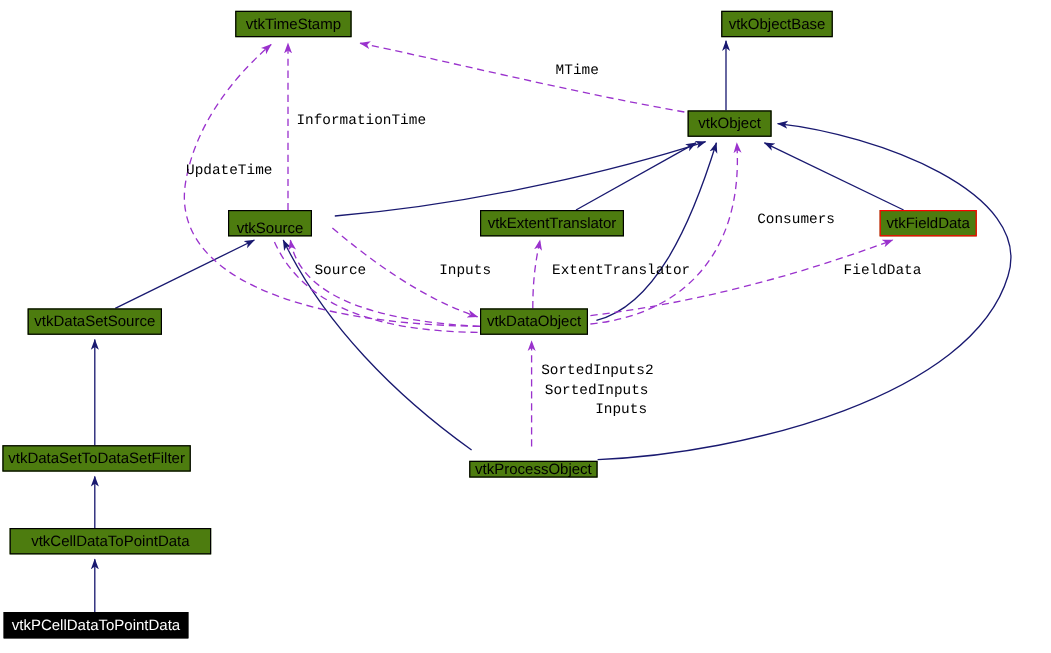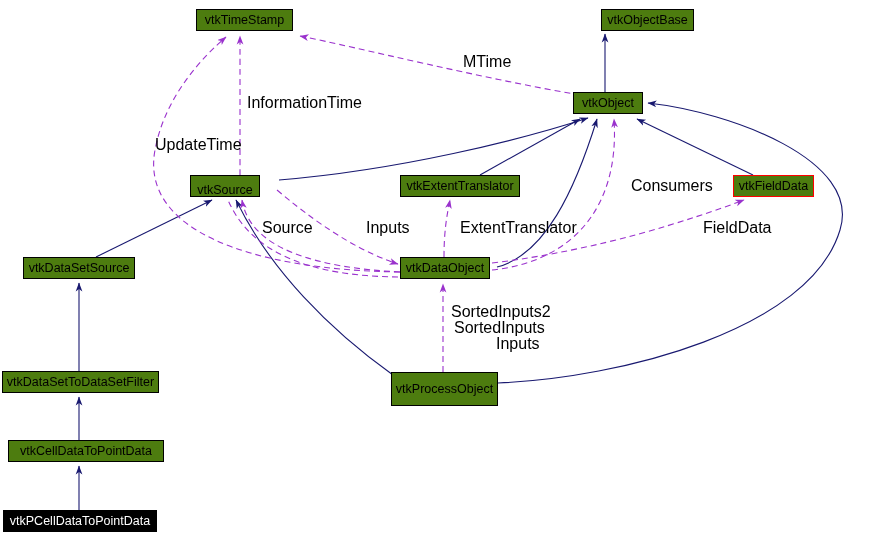--- a/index.html
+++ b/index.html
@@ -39,24 +39,25 @@
   .node.highlight {
     background: #000000;
     color: #ffffff;
     border-color: #000000;
   }
   .node.redborder {
     border: 1px solid #ff0000;
   }
   .edge-label {
     position: absolute;
-    font-size: 16px;
+    font-size: 12px;
     color: #000000;
     white-space: nowrap;
     line-height: 1.15;
+    font-family: Liberation Mono, monospace;
   }
 </style>
 </head>
 <body>
 
 <div id="diagram-root">
 
   <svg id="edges" viewBox="0 0 876 544">
     <defs>
       <marker id="arrowNavy" markerWidth="10" markerHeight="10" refX="8.5" refY="3.6" orient="auto" markerUnits="userSpaceOnUse">
@@ -143,25 +144,25 @@
   </div>
 
   <div class="node" style="left:400px;top:257px;width:90px;height:22px;">
     <span>vtkDataObject</span>
   </div>
 
   <div class="node" style="left:2px;top:371px;width:157px;height:22px;">
     <span>vtkDataSetToDataSetFilter</span>
   </div>
 
-  <div class="node" style="left:391px;top:372px;width:107px;height:34px;">
+  <div class="node" style="left:391px;top:384px;width:107px;height:14px;">
     <span>vtkProcessObject</span>
   </div>
 
-  <div class="node" style="left:8px;top:440px;width:156px;height:22px;">
+  <div class="node" style="left:8px;top:440px;width:168px;height:22px;">
     <span>vtkCellDataToPointData</span>
   </div>
 
   <div class="node highlight" style="left:3px;top:510px;width:154px;height:22px;">
     <span>vtkPCellDataToPointData</span>
   </div>
 
   <div class="edge-label" style="left:463px;top:53px;">
     <span>MTime</span>
   </div>

